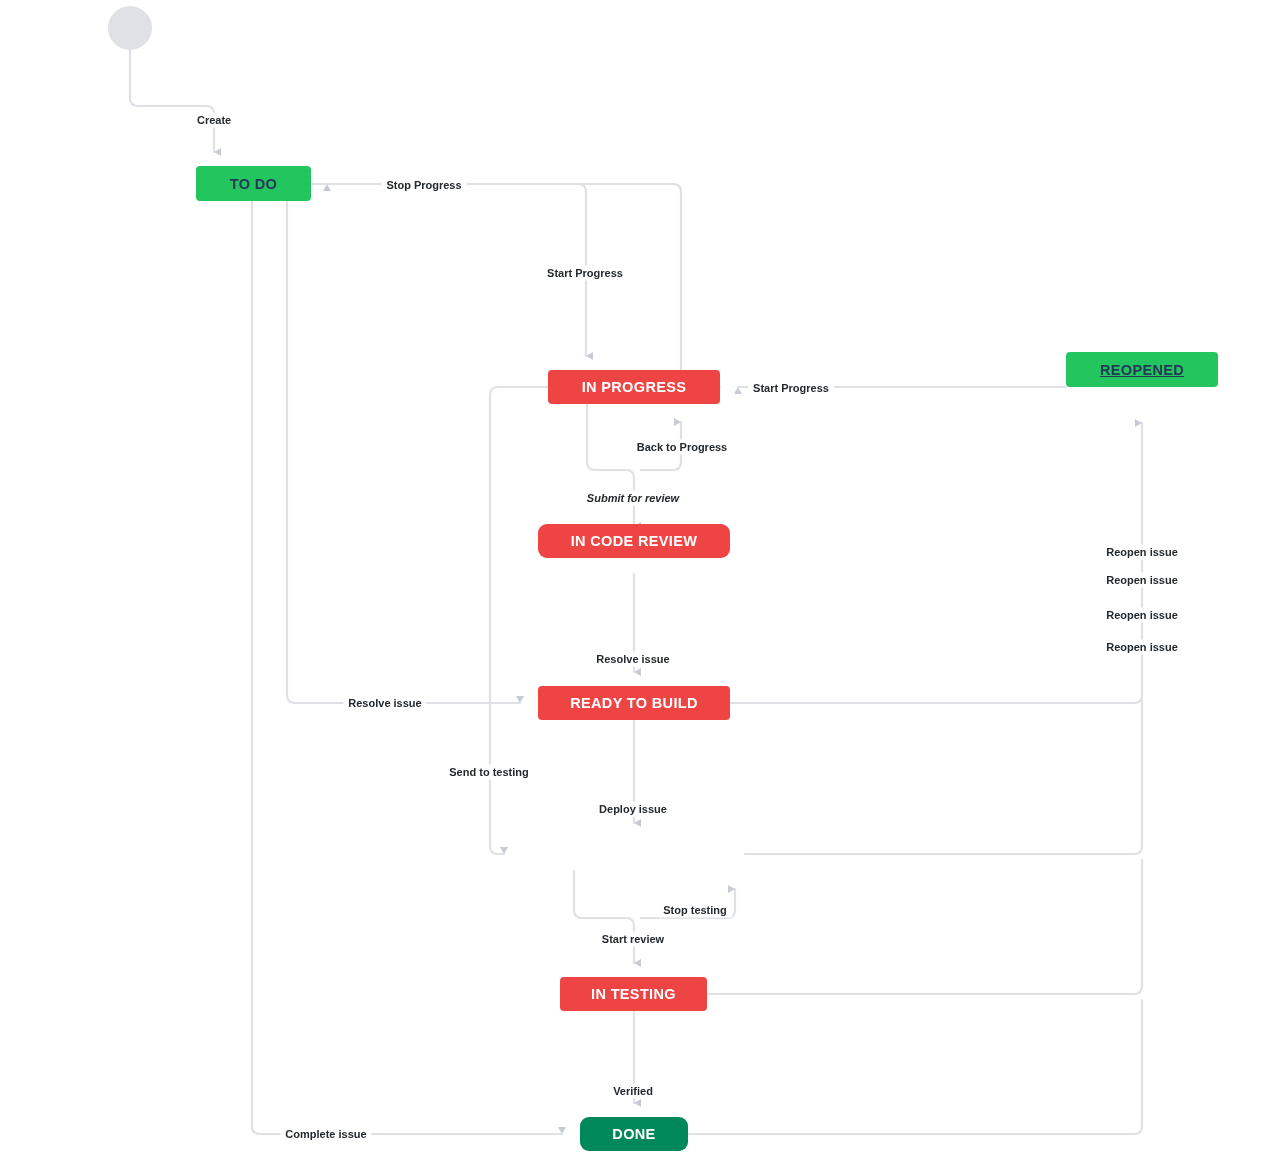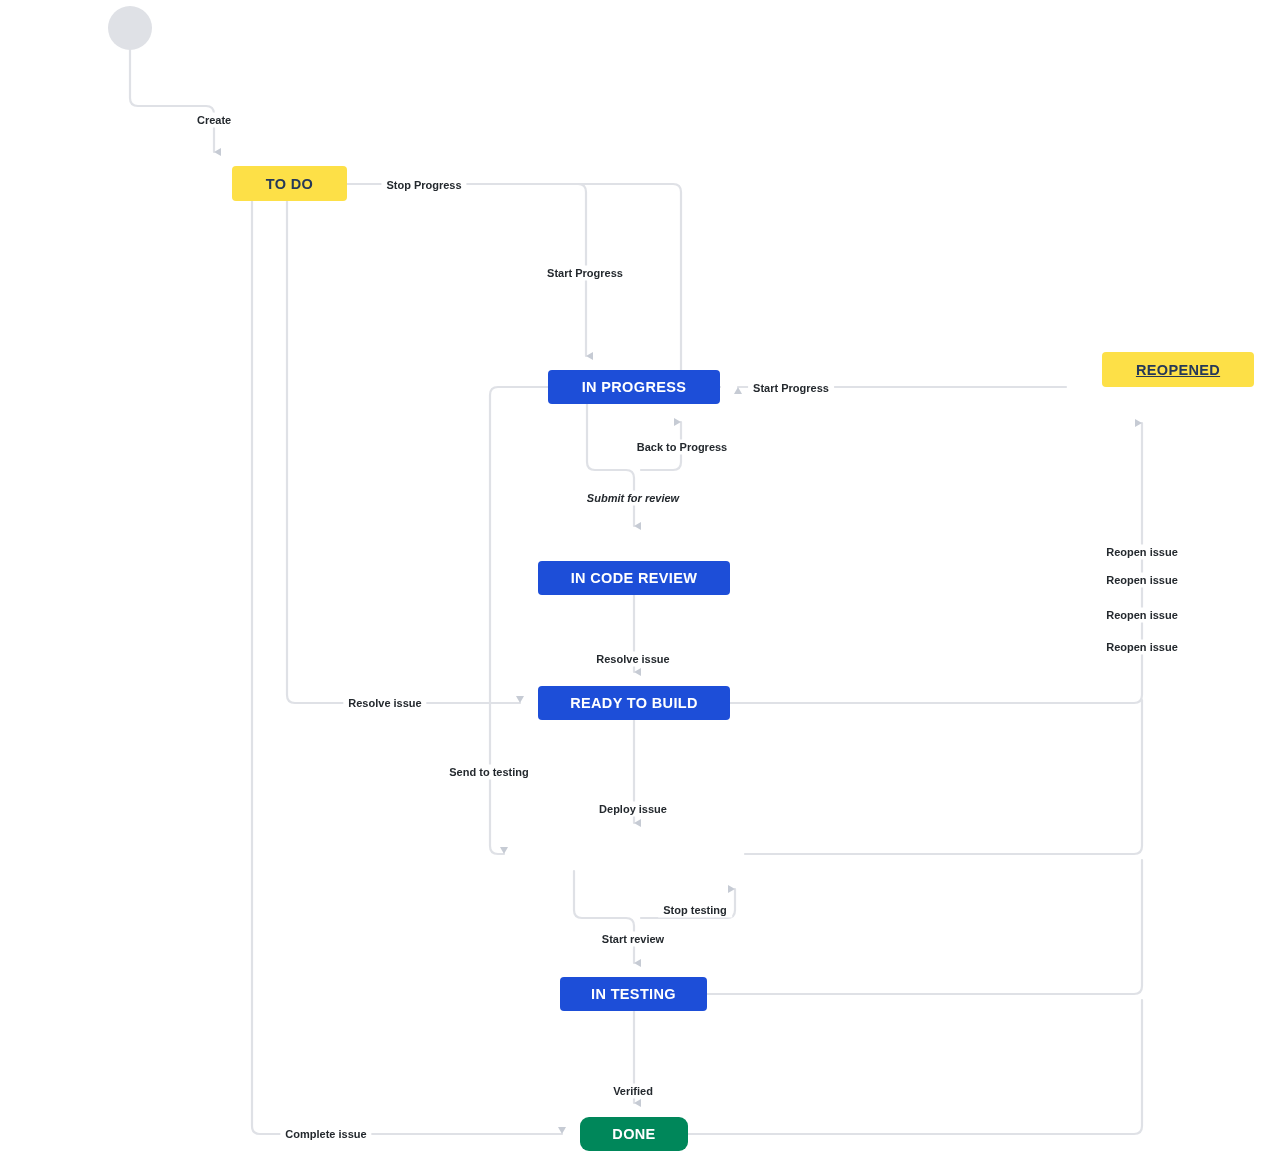--- a/index.html
+++ b/index.html
@@ -31,23 +31,23 @@
     display: flex;
     align-items: center;
     justify-content: center;
     border-radius: 4px;
     font-size: 14.5px;
     font-weight: bold;
     letter-spacing: 0.35px;
     white-space: nowrap;
     user-select: none;
   }
-  .node.blue  { background: #1d4ed8; color: #FFFFFF; }
+  .node.blue  { background: #ef4444; color: #FFFFFF; }
   .node.green { background: #00875A; color: #FFFFFF; border-radius: 9px; }
-  .node.grey  { background: #fde047; color: #253858; margin-left: 36px; }
+  .node.grey  { background: #22c55e; color: #253858; }
   .start-circle {
     position: absolute;
     border-radius: 50%;
     background: #DFE1E6;
   }
   .edge-label {
     position: absolute;
     font-size: 11px;
     font-weight: bold;
     color: #24292e;
@@ -129,21 +129,21 @@
   </div>
 
   <div class="node blue" style="left:548px; top:370px; width:172px; height:34px;">
     <span>IN PROGRESS</span>
   </div>
 
   <div class="node grey" style="left:1066px; top:352px; width:152px; height:35px;text-decoration:underline;">
     <span>REOPENED</span>
   </div>
 
-  <div class="node blue" style="left:538px; top:561px; width:192px; height:34px;">
+  <div class="node blue" style="left:538px; top:524px; width:192px; height:34px;border-radius:9px;">
     <span>IN CODE REVIEW</span>
   </div>
 
   <div class="node blue" style="left:538px; top:686px; width:192px; height:34px;">
     <span>READY TO BUILD</span>
   </div>
 
 
   <div class="node blue" style="left:560px; top:977px; width:147px; height:34px;">
     <span>IN TESTING</span>

